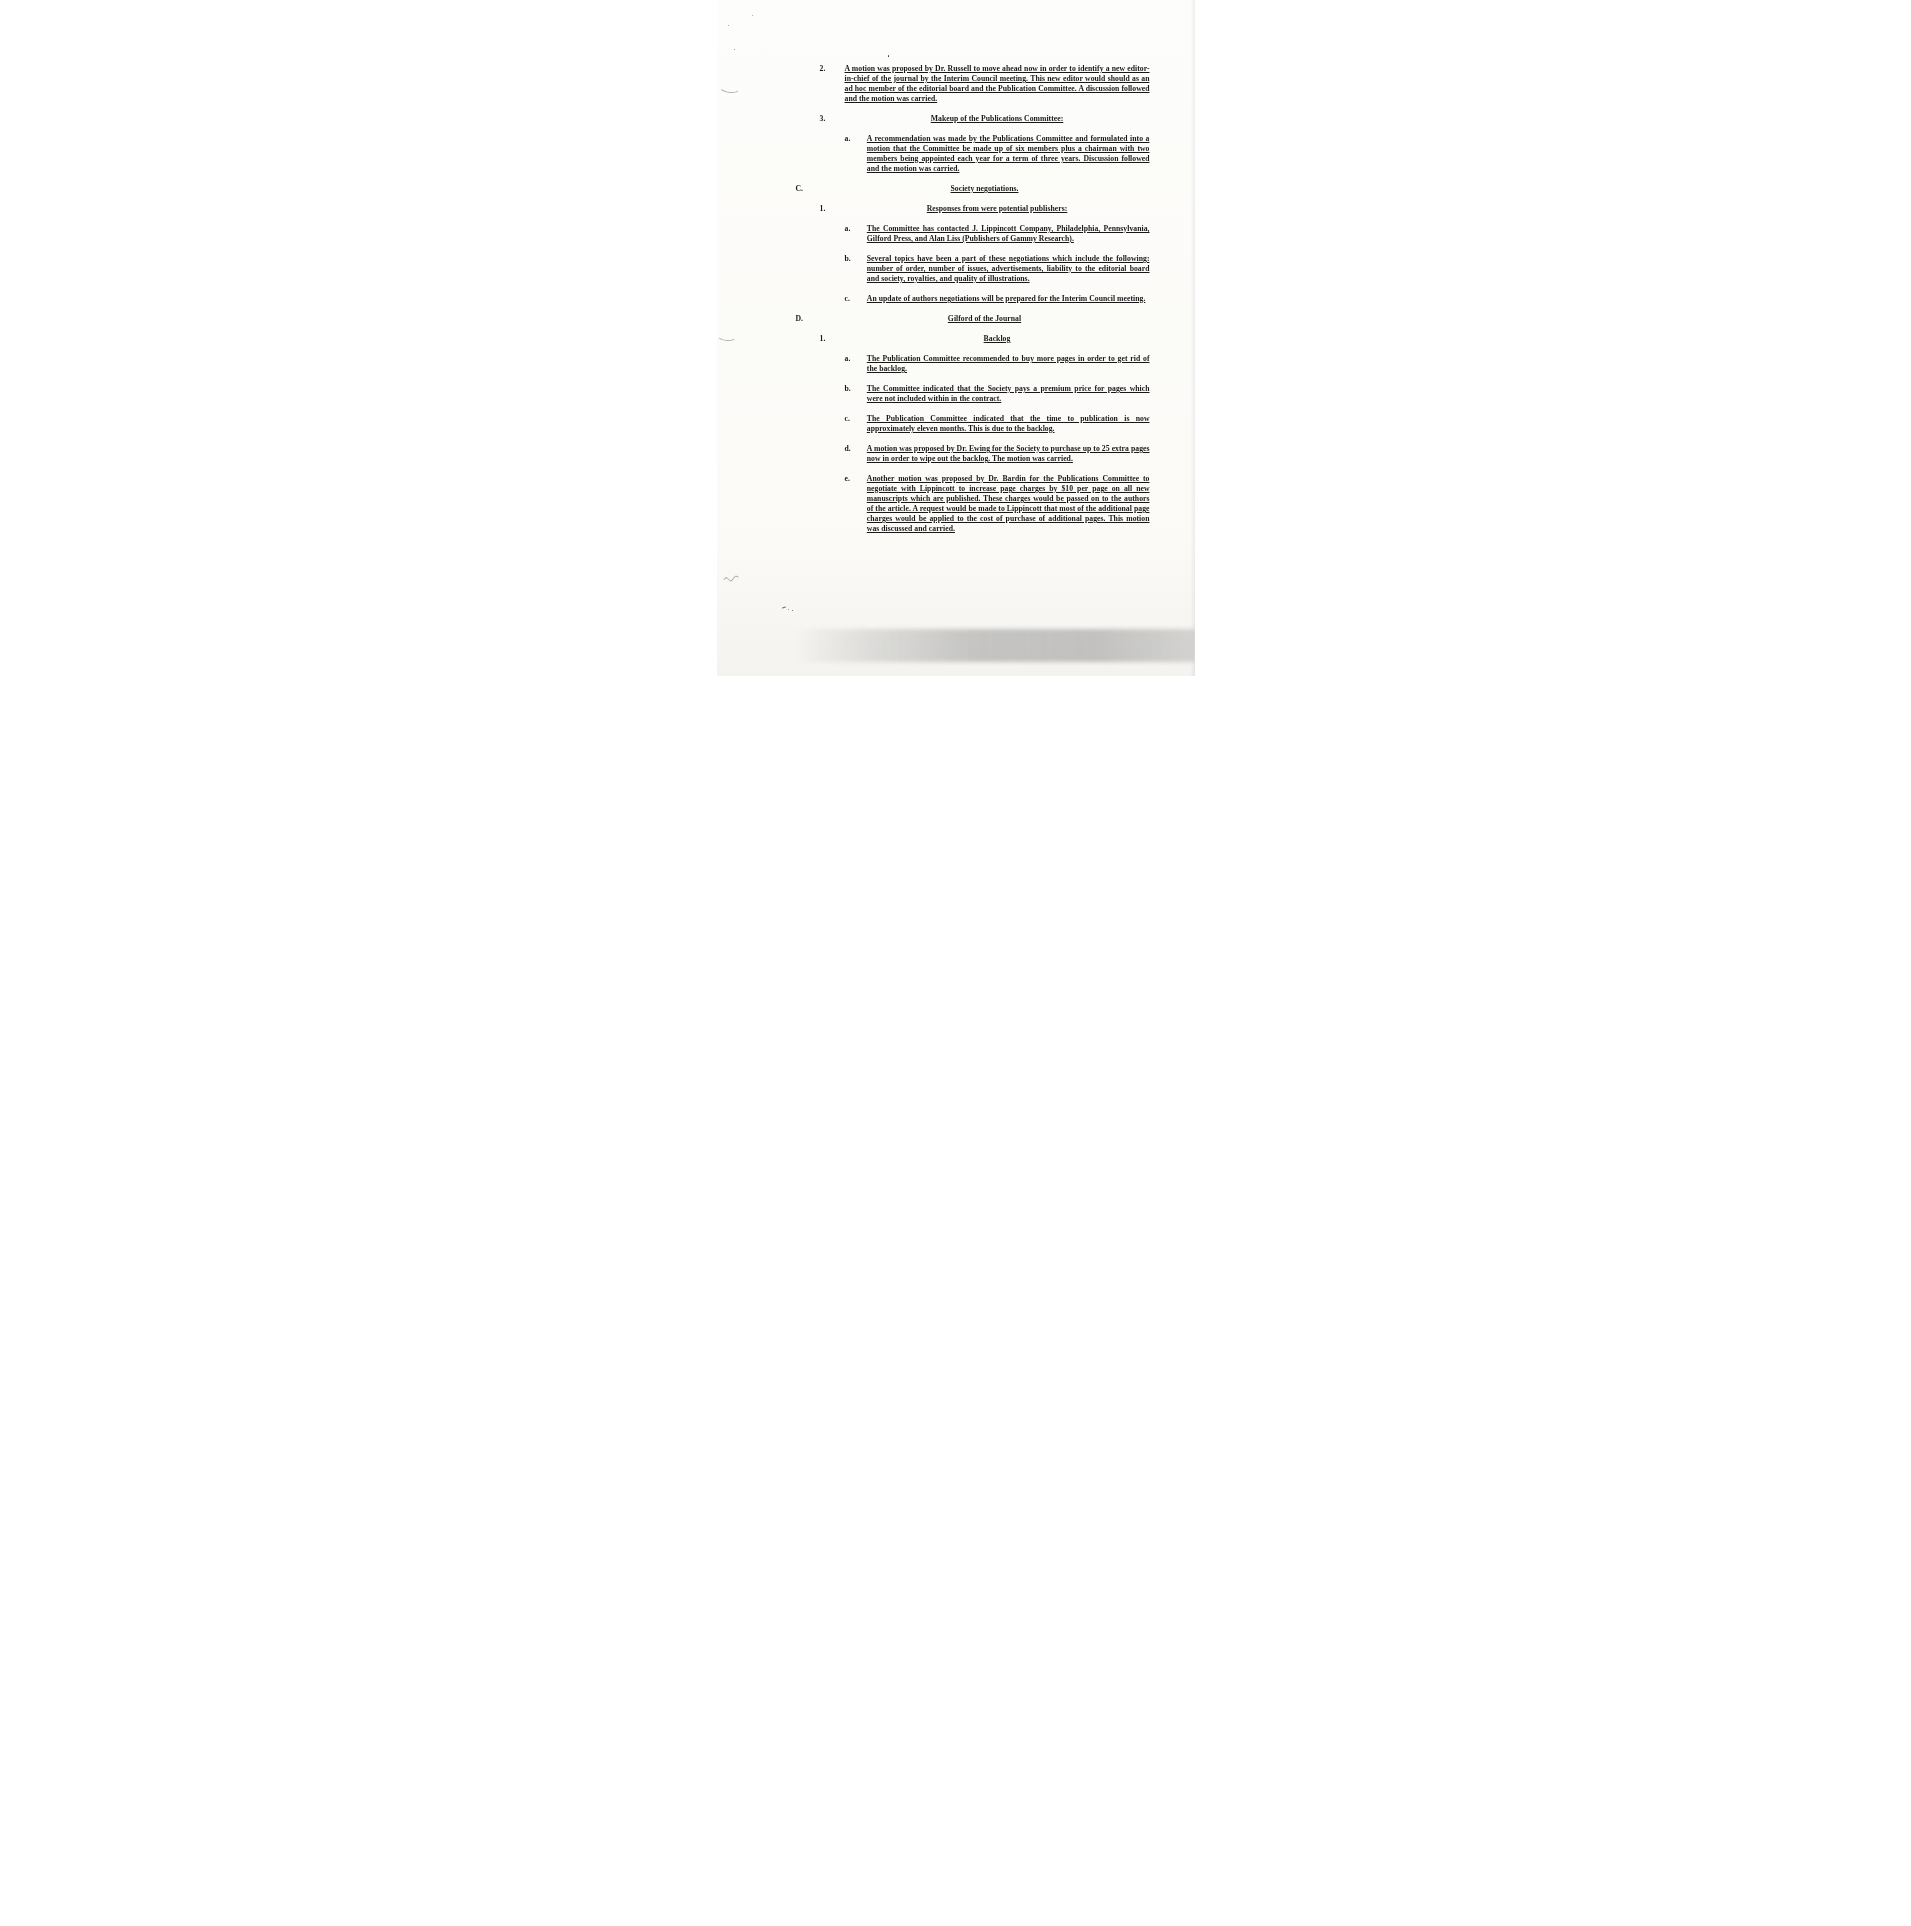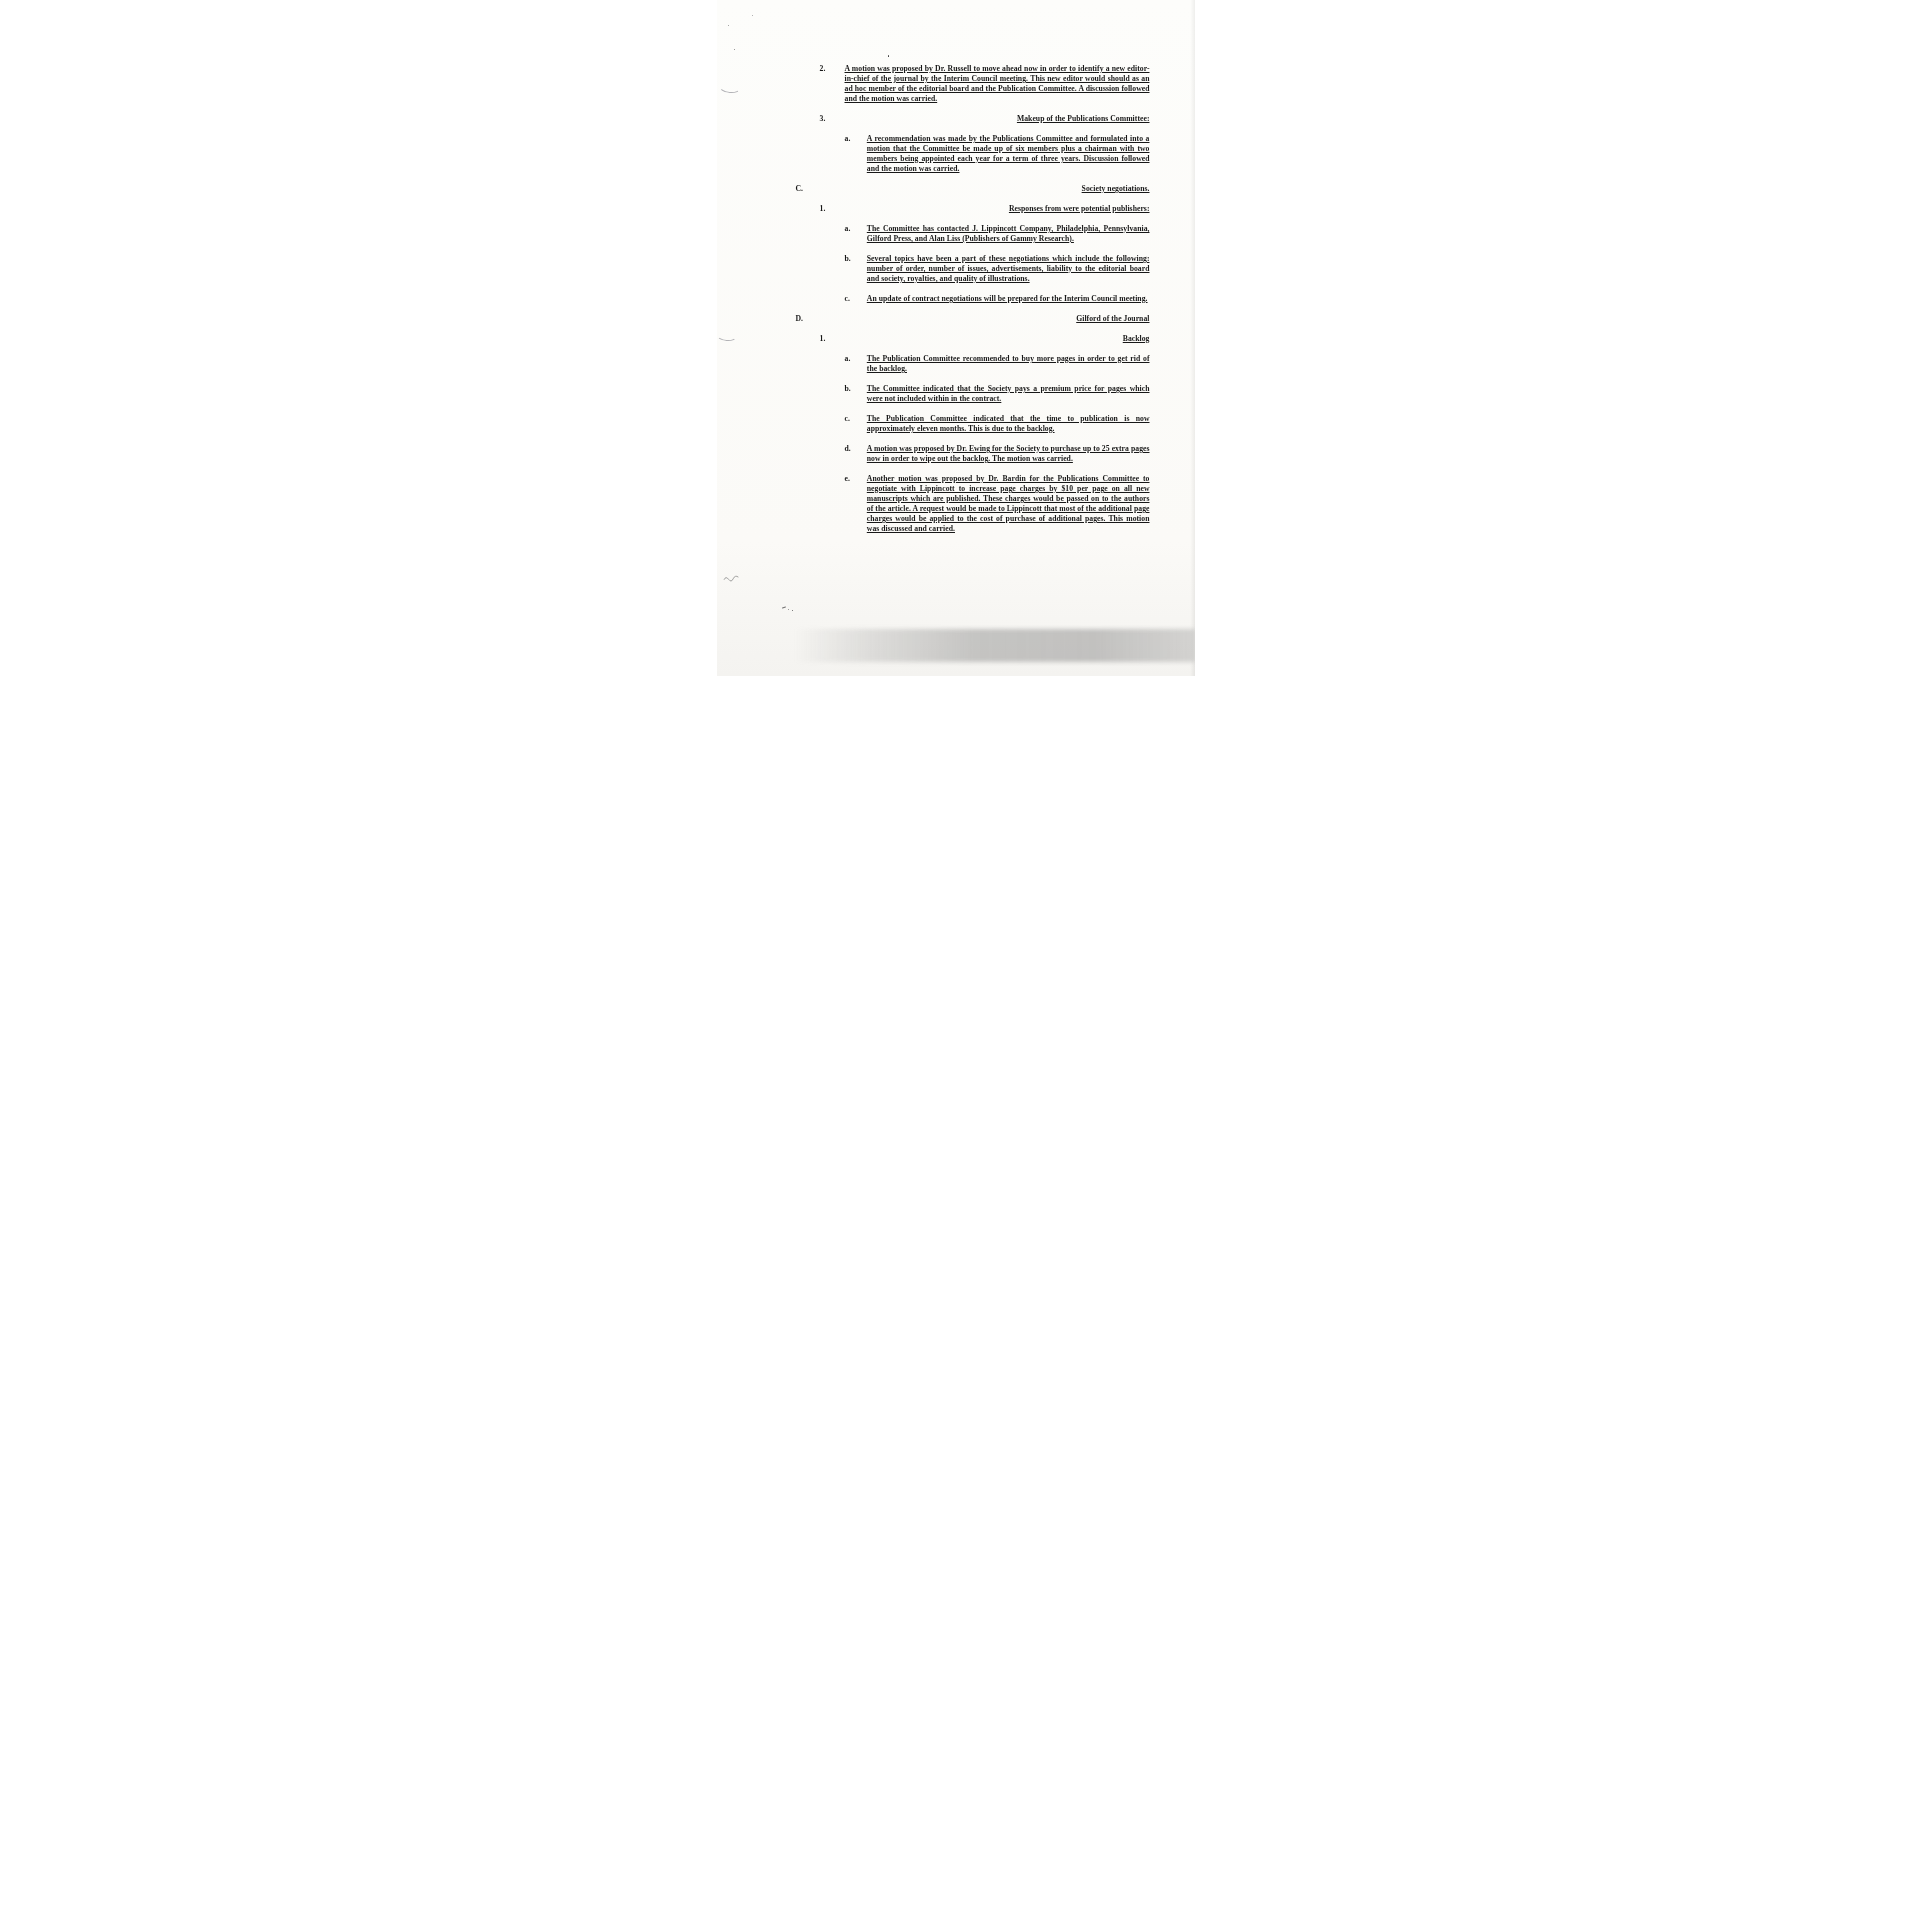--- a/index.html
+++ b/index.html
@@ -33,21 +33,21 @@
   }
   .item .label {
     flex: 0 0 auto;
   }
   .item .text {
     flex: 1 1 auto;
     text-align: justify;
     text-decoration: underline;
   }
   .item.heading .text {
-    text-align: right;
+    text-align: center;
   }
   .lvl-letter { padding-left: 79px; }
   .lvl-letter > .label { width: 24px; }
   .lvl-num    { padding-left: 103px; }
   .lvl-num    > .label { width: 25px; }
   .lvl-sub    { padding-left: 128px; }
   .lvl-sub    > .label { width: 22.3px; }
 
   
   .dot {
@@ -142,21 +142,21 @@
       <span class="text">The Committee has contacted J. Lippincott Company, Philadelphia, Pennsylvania, Gilford Press, and Alan Liss (Publishers of Gammy Research).</span>
     </div>
 
     <div class="item lvl-sub">
       <span class="label">b.</span>
       <span class="text">Several topics have been a part of these negotiations which include the following:  number of order, number of issues, advertisements, liability to the editorial board and society, royalties, and quality of illustrations.</span>
     </div>
 
     <div class="item lvl-sub">
       <span class="label">c.</span>
-      <span class="text">An update of contract negotiations will be prepared for the Interim Council meeting.</span>
+      <span class="text">An update of authors negotiations will be prepared for the Interim Council meeting.</span>
     </div>
 
     <div class="item lvl-letter heading">
       <span class="label">D.</span>
       <span class="text">Gilford of the Journal</span>
     </div>
 
     <div class="item lvl-num heading">
       <span class="label">1.</span>
       <span class="text">Backlog</span>

